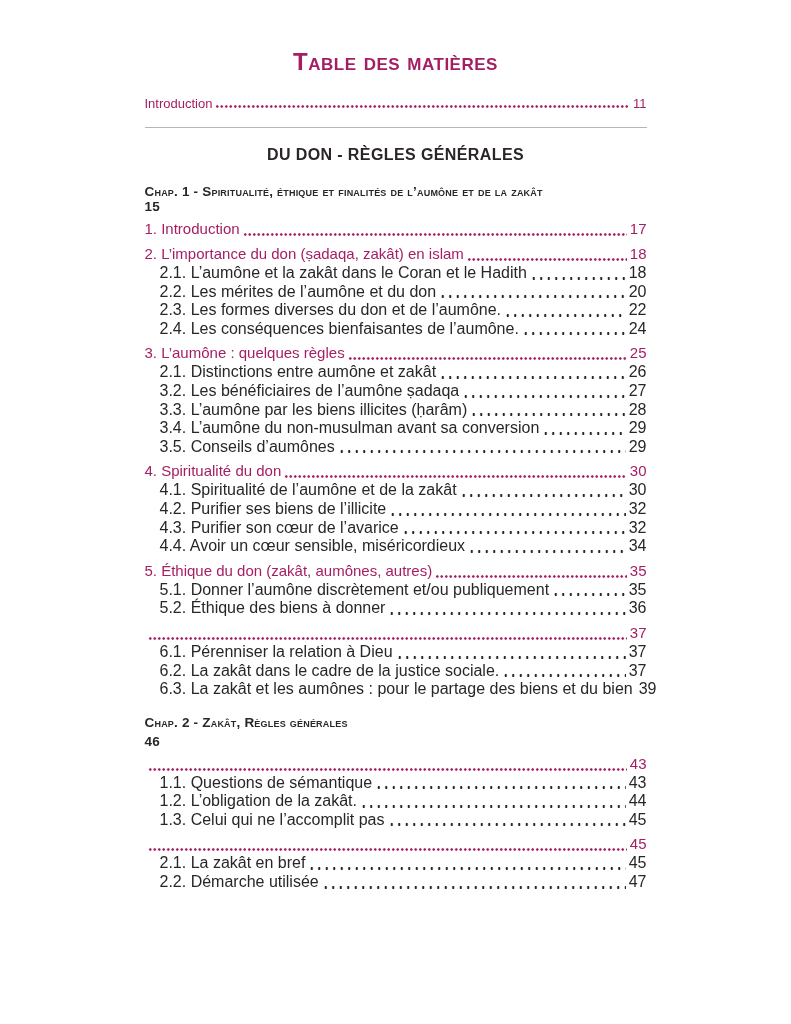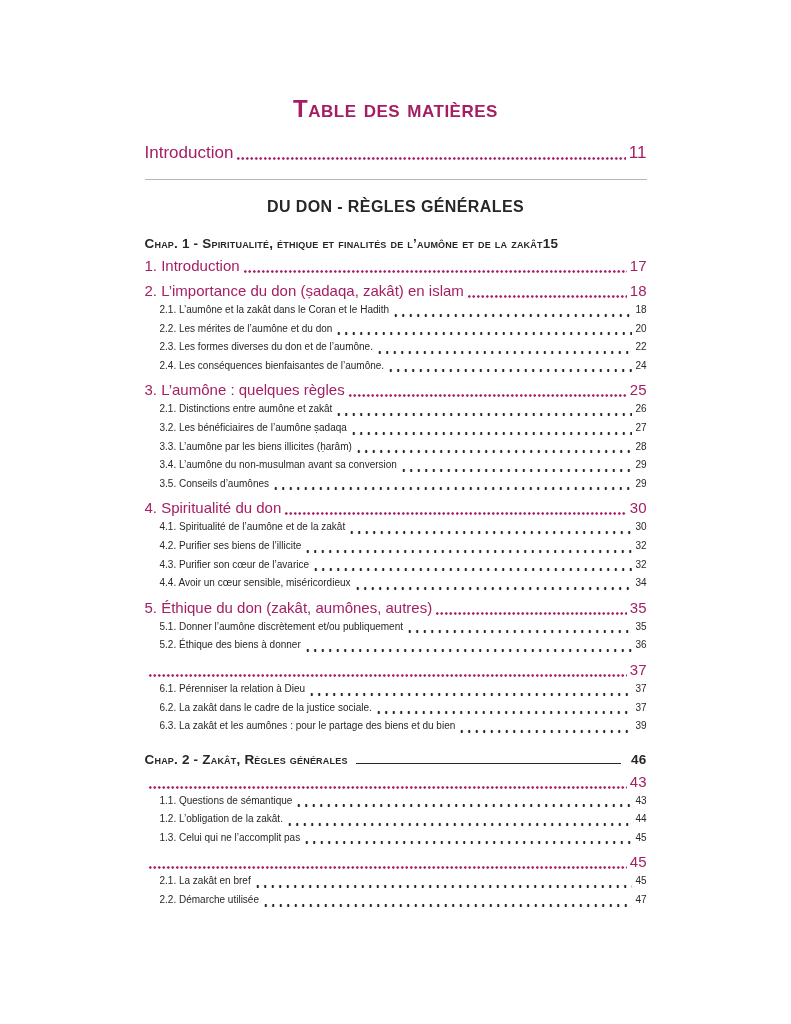--- a/index.html
+++ b/index.html
@@ -13,39 +13,39 @@
   body{
     width:var(--pagew);height:var(--pageh);
     background:#ffffff;
     font-family:"Liberation Sans","DejaVu Sans",sans-serif;
     color:var(--ink);
     overflow:hidden;
   }
   .content{
     width:502px;
     margin:0 auto;
-    padding-top:95px;
+    padding-top:48px;
   }
   .doc-title{
     margin:0 0 20px 0;
     text-align:center;
     font-variant:small-caps;
     font-weight:700;
     font-size:24px;
     letter-spacing:.5px;
     color:var(--accent);
   }
   .row{
     display:flex;
     align-items:baseline;
     white-space:nowrap;
   }
   .intro-row{
     color:var(--accent);
-    font-size:17px;
+    font-size:13px;
     margin:0 0 2px 0;
   }
   .sep{
     border:none;
     border-top:1px solid #b9b5b6;
     margin:16px 0 14px 0;
   }
   .part-title{
     text-align:center;
     font-weight:700;
@@ -56,31 +56,32 @@
     margin-bottom:10px;
   }
   .chapter{margin-top:16px;}
   .chap-heading{
     font-variant:small-caps;
     font-weight:700;
     font-size:13.5px;
     letter-spacing:.2px;
     color:var(--ink);
     margin-bottom:5px;
+    flex-direction:column;
   }
   .chap-heading .page-num{font-size:13.5px;}
   .lvl1{
     color:var(--accent);
     font-size:15px;
     margin-top:5px;
     line-height:20px;
   }
   .lvl2{
     color:var(--ink);
-    font-size:10px;
+    font-size:16px;
     line-height:18.6px;
     padding-left:15px;
   }
   .leader{
     flex:1;
     align-self:stretch;
     margin:0 3px;
     background-repeat:repeat-x;
   }
   .leader.dense{

